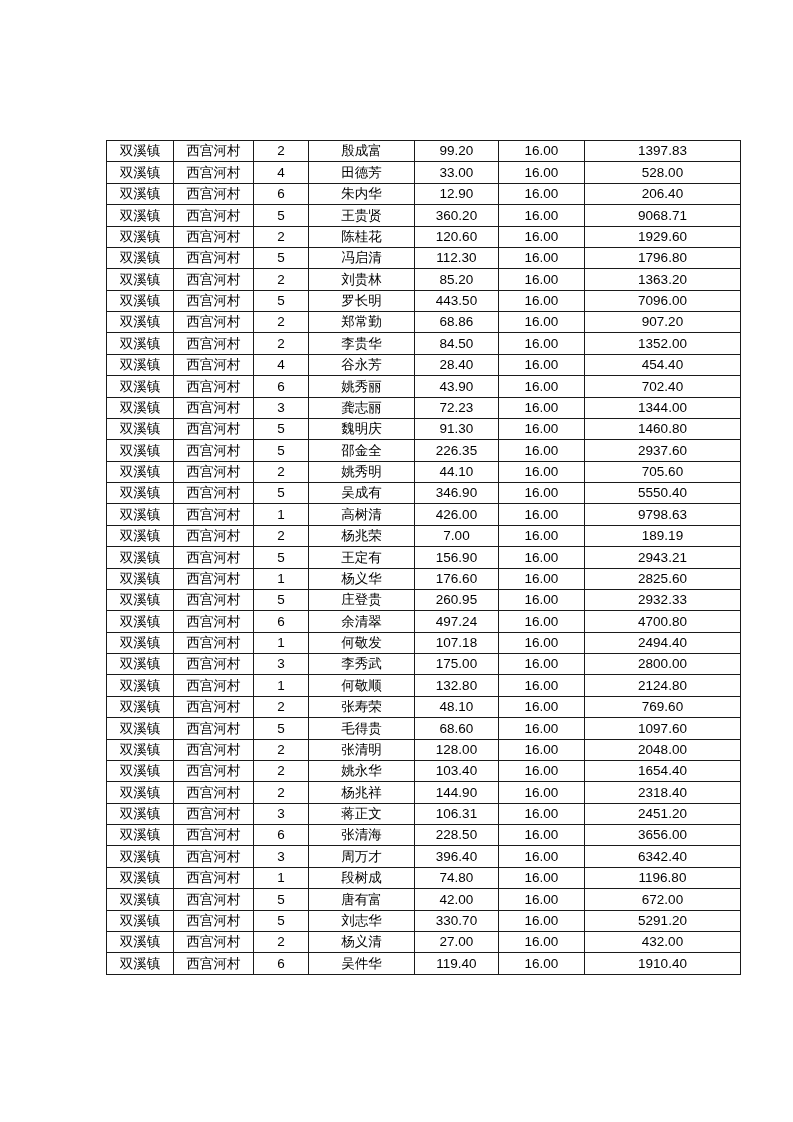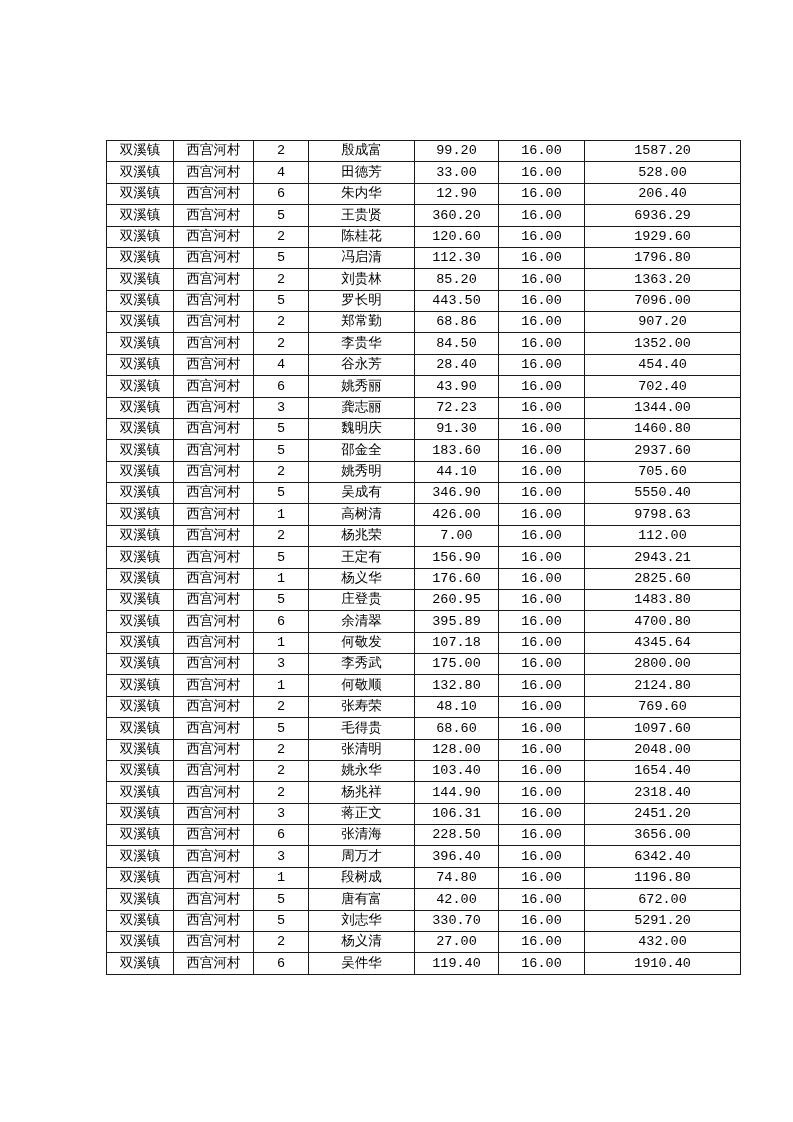--- a/index.html
+++ b/index.html
@@ -16,21 +16,21 @@
     font-family: "Liberation Serif", "DejaVu Serif", serif;
   }
   table.data-table {
     position: absolute;
     left: 106px;
     top: 140px;
     width: 634px;
     height: 835px;
     border-collapse: collapse;
     table-layout: fixed;
-    font-family: Liberation Mono, monospace;
+    font-family: Liberation Sans, sans-serif;
     font-size: 13.5px;
     color: #000000;
   }
   table.data-table td {
     border: 1px solid #1a1a1a;
     text-align: center;
     vertical-align: middle;
     padding: 0;
     overflow: hidden;
     white-space: nowrap;
@@ -52,21 +52,21 @@
       <col style="width:156px">
     </colgroup>
     <tbody>
         <tr>
           <td>双溪镇</td>
           <td>西宫河村</td>
           <td>2</td>
           <td>殷成富</td>
           <td>99.20</td>
           <td>16.00</td>
-          <td>1587.20</td>
+          <td>1397.83</td>
         </tr>
         <tr>
           <td>双溪镇</td>
           <td>西宫河村</td>
           <td>4</td>
           <td>田德芳</td>
           <td>33.00</td>
           <td>16.00</td>
           <td>528.00</td>
         </tr>
@@ -79,21 +79,21 @@
           <td>16.00</td>
           <td>206.40</td>
         </tr>
         <tr>
           <td>双溪镇</td>
           <td>西宫河村</td>
           <td>5</td>
           <td>王贵贤</td>
           <td>360.20</td>
           <td>16.00</td>
-          <td>6936.29</td>
+          <td>9068.71</td>
         </tr>
         <tr>
           <td>双溪镇</td>
           <td>西宫河村</td>
           <td>2</td>
           <td>陈桂花</td>
           <td>120.60</td>
           <td>16.00</td>
           <td>1929.60</td>
         </tr>
@@ -176,21 +176,21 @@
           <td>魏明庆</td>
           <td>91.30</td>
           <td>16.00</td>
           <td>1460.80</td>
         </tr>
         <tr>
           <td>双溪镇</td>
           <td>西宫河村</td>
           <td>5</td>
           <td>邵金全</td>
-          <td>183.60</td>
+          <td>226.35</td>
           <td>16.00</td>
           <td>2937.60</td>
         </tr>
         <tr>
           <td>双溪镇</td>
           <td>西宫河村</td>
           <td>2</td>
           <td>姚秀明</td>
           <td>44.10</td>
           <td>16.00</td>
@@ -214,21 +214,21 @@
           <td>16.00</td>
           <td>9798.63</td>
         </tr>
         <tr>
           <td>双溪镇</td>
           <td>西宫河村</td>
           <td>2</td>
           <td>杨兆荣</td>
           <td>7.00</td>
           <td>16.00</td>
-          <td>112.00</td>
+          <td>189.19</td>
         </tr>
         <tr>
           <td>双溪镇</td>
           <td>西宫河村</td>
           <td>5</td>
           <td>王定有</td>
           <td>156.90</td>
           <td>16.00</td>
           <td>2943.21</td>
         </tr>
@@ -241,39 +241,39 @@
           <td>16.00</td>
           <td>2825.60</td>
         </tr>
         <tr>
           <td>双溪镇</td>
           <td>西宫河村</td>
           <td>5</td>
           <td>庄登贵</td>
           <td>260.95</td>
           <td>16.00</td>
-          <td>1483.80</td>
+          <td>2932.33</td>
         </tr>
         <tr>
           <td>双溪镇</td>
           <td>西宫河村</td>
           <td>6</td>
           <td>余清翠</td>
-          <td>395.89</td>
+          <td>497.24</td>
           <td>16.00</td>
           <td>4700.80</td>
         </tr>
         <tr>
           <td>双溪镇</td>
           <td>西宫河村</td>
           <td>1</td>
           <td>何敬发</td>
           <td>107.18</td>
           <td>16.00</td>
-          <td>4345.64</td>
+          <td>2494.40</td>
         </tr>
         <tr>
           <td>双溪镇</td>
           <td>西宫河村</td>
           <td>3</td>
           <td>李秀武</td>
           <td>175.00</td>
           <td>16.00</td>
           <td>2800.00</td>
         </tr>

